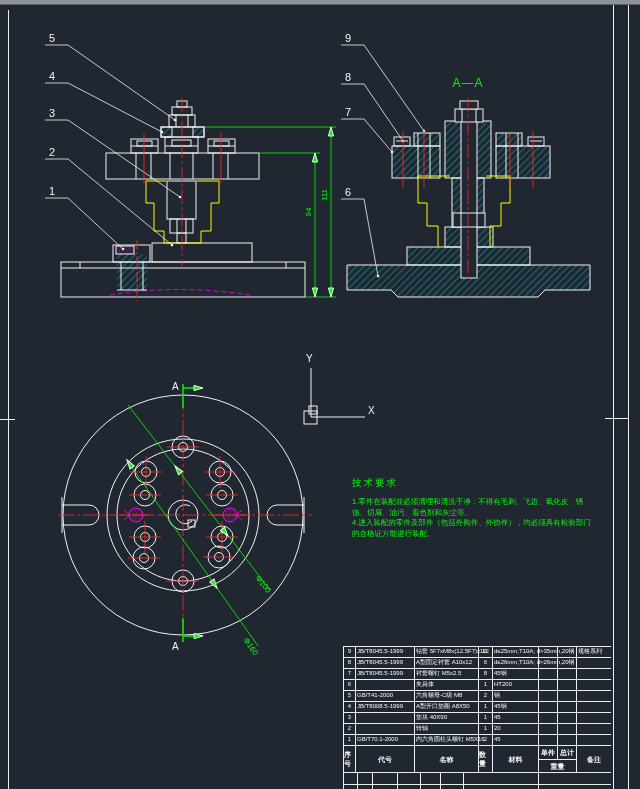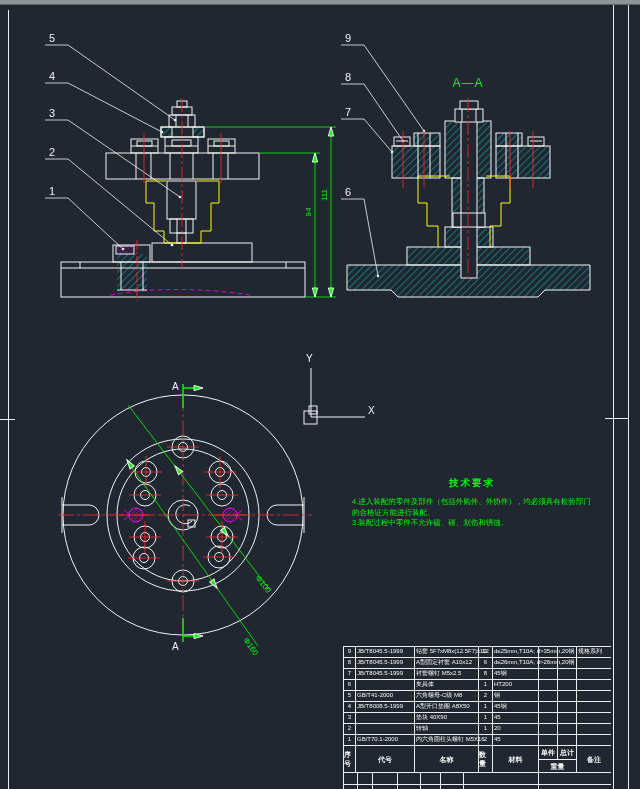--- a/index.html
+++ b/index.html
@@ -10,21 +10,21 @@
   .frame{position:absolute;background:#ededed;}
   svg{position:absolute;left:0;top:0;}
   svg text{font-family:"Liberation Sans", sans-serif;}
   .balloon{fill:#f2f2f2;font-size:11px;}
   .gtxt{fill:#00ff00;font-size:8px;}
   .gtit{fill:#00ff00;font-size:12px;letter-spacing:1px;}
   .wtxt{fill:#f2f2f2;font-size:10px;}
   .ga{fill:#00ff00;}
   
   .techreq{position:absolute;left:352px;top:477px;width:240px;color:#00ff00;}
-  .techreq .tr-title{text-align:center;font-size:9.5px;font-weight:bold;letter-spacing:2px;margin-bottom:7px;}
+  .techreq .tr-title{text-align:left;font-size:9.5px;font-weight:normal;letter-spacing:2px;margin-bottom:7px;}
   .techreq .tr-item{font-size:7.5px;line-height:10.5px;}
   
   .bom{position:absolute;left:343px;top:646px;width:267px;color:#f5f5f5;
        border-left:1px solid #ededed;border-top:1px solid #ededed;font-size:6px;line-height:9px;}
   .bom-row{display:flex;height:10px;border-bottom:1px solid #ededed;white-space:nowrap;}
   .bc{flex:none;border-right:1px solid #ededed;box-sizing:border-box;padding-left:1px;overflow:visible;}
   .bc-no{width:12px;text-align:center;padding-left:0;}
   .bc-code{width:59px;}
   .bc-name{width:64px;}
   .bc-qty{width:14px;text-align:center;padding-left:0;}
@@ -379,22 +379,22 @@
       <g stroke="none">
         <text class="wtxt" x="306" y="362">Y</text>
         <text class="wtxt" x="368" y="414">X</text>
       </g>
     </g>
   </svg>
 
   <div class="techreq">
     <div class="tr-title">技术要求</div>
     <div id="tr-items">
+        <div class="tr-item">1.零件在装配前必须清理和清洗干净，不得有毛刺、飞边、氧化皮、锈蚀、切屑、油污、着色剂和灰尘等。</div>
         <div class="tr-item">4.进入装配的零件及部件（包括外购件、外协件），均必须具有检验部门的合格证方能进行装配。</div>
-        <div class="tr-item">3.装配过程中零件不允许磕、碰、划伤和锈蚀。</div>
       </div>
   </div>
 
   <div class="bom">
     <div id="bom-rows">
         <div class="bom-row">
           <div class="bc bc-no">9</div>
           <div class="bc bc-code">JB/T8045.5-1999</div>
           <div class="bc bc-name">钻套 5F7xM8x(12.5F7)x10</div>
           <div class="bc bc-qty">12</div>

